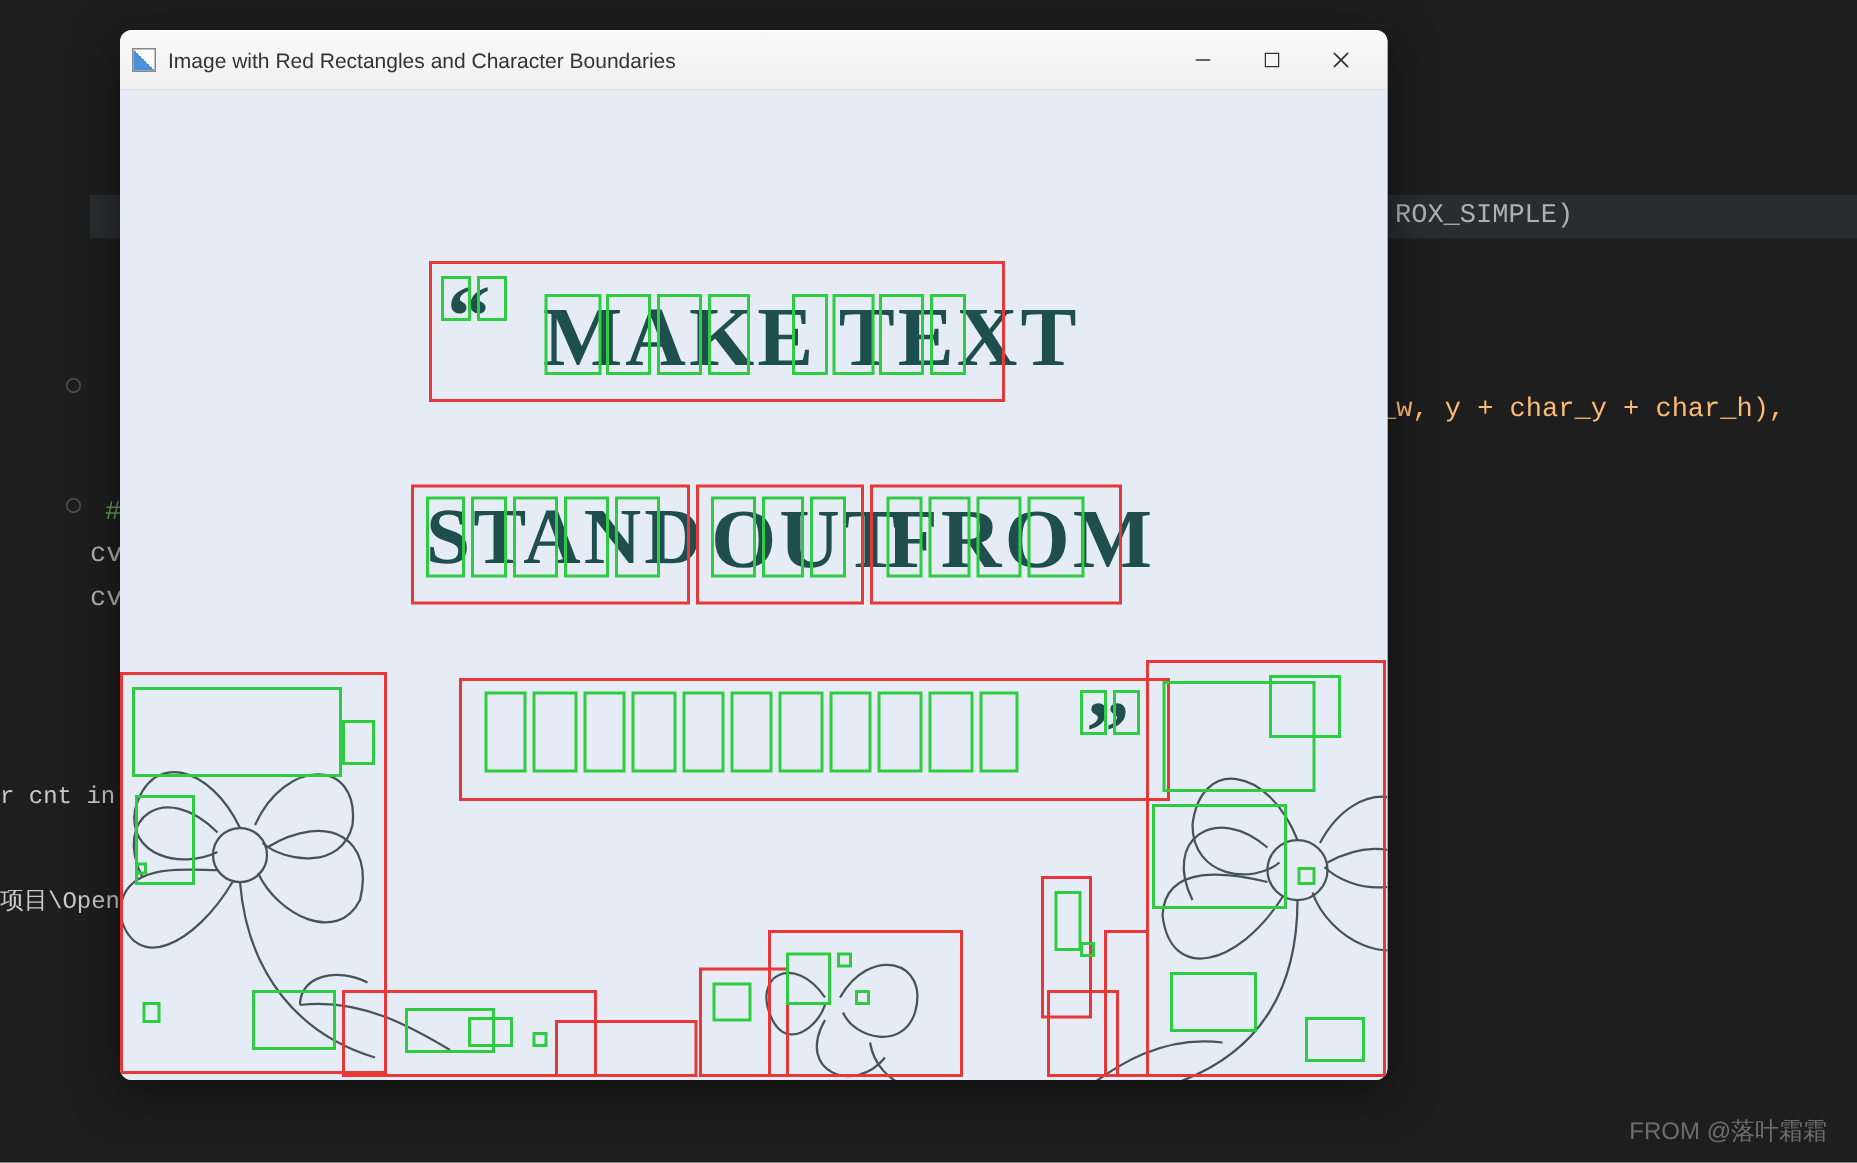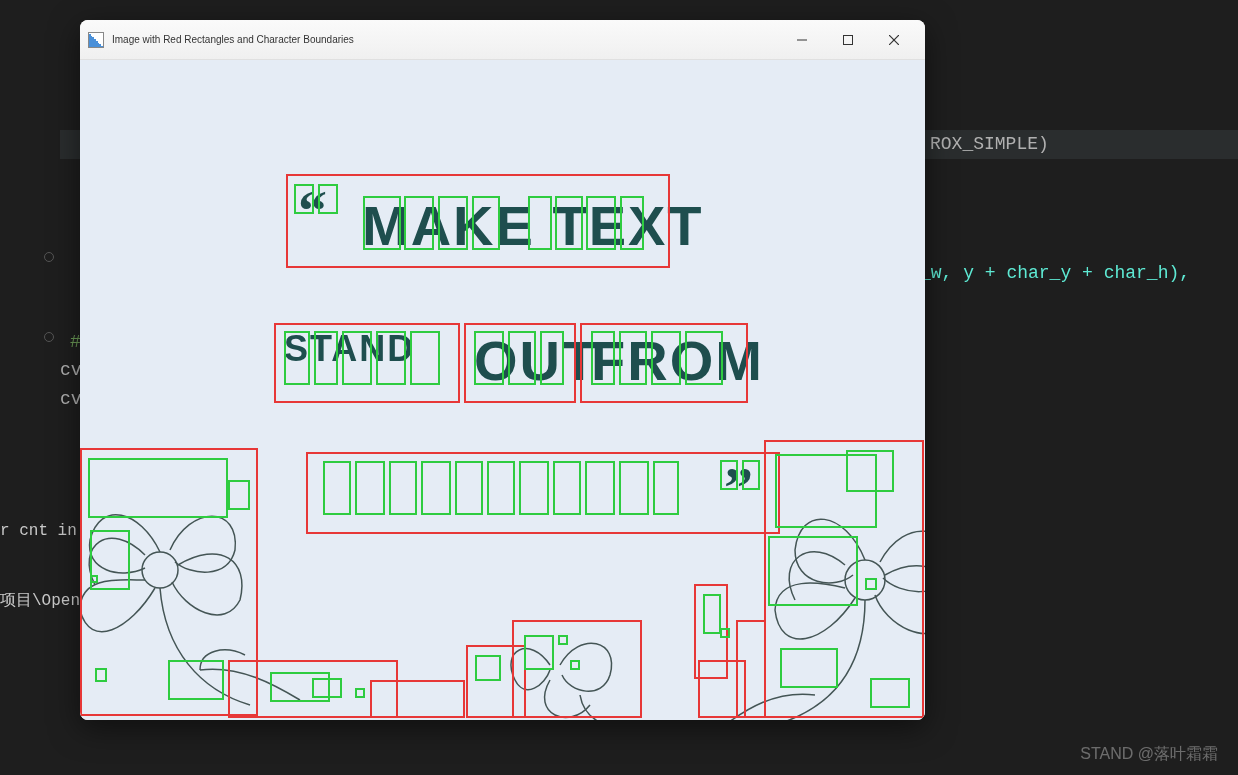--- a/index.html
+++ b/index.html
@@ -13,21 +13,21 @@
 }
 .code-bg {
   position: absolute;
   top: 0; left: 0; right: 0; bottom: 0;
   color: #b0b0b0;
   font-size: 18px;
   line-height: 1.6;
   padding-left: 60px;
 }
 .comment { color: #6a9955; }
-.var { color: #5eead4; }
+.var { color: #fdba74; }
 .highlight-line {
   background: #2a2d2e;
   display: inline-block;
   width: 100%;
 }
 .code-line { white-space: pre; }
 .gutter-dot {
   position: absolute;
   left: 44px;
   width: 10px; height: 10px;
@@ -71,21 +71,21 @@
 }
 .win-icon {
   width: 16px; height: 16px;
   border: 1px solid #888;
   margin-right: 8px;
   background: linear-gradient(45deg, #4a90d9 50%, #fff 50%);
 }
 .win-title {
   flex: 1;
   font-family: 'Segoe UI', Arial, sans-serif;
-  font-size: 10px;
+  font-size: 14px;
   color: #333;
 }
 .win-btns { display: flex; }
 .win-btn {
   width: 46px; height: 32px;
   display: flex;
   align-items: center;
   justify-content: center;
   color: #333;
   font-size: 12px;
@@ -100,21 +100,21 @@
 }
 .red-rect {
   position: absolute;
   border: 2px solid #e73737;
 }
 .green-rect {
   position: absolute;
   border: 2px solid #2ecc40;
 }
 .txt {
-  font-family: Liberation Sans, sans-serif;
+  font-family: Liberation Serif, serif;
   font-weight: 800;
   color: #1e4e4e;
   letter-spacing: 2px;
   white-space: nowrap;
   position: absolute;
 }
 .flower {
   position: absolute;
   stroke: #455;
   stroke-width: 1.5;
@@ -208,21 +208,21 @@
 
     <div class="green-rect" style="left:283px; top:136px; width:38px; height:54px;"></div>
     <div class="green-rect" style="left:324px; top:136px; width:30px; height:54px;"></div>
     <div class="green-rect" style="left:358px; top:136px; width:30px; height:54px;"></div>
     <div class="green-rect" style="left:392px; top:136px; width:28px; height:54px;"></div>
     <div class="green-rect" style="left:448px; top:136px; width:24px; height:54px;"></div>
     <div class="green-rect" style="left:475px; top:136px; width:28px; height:54px;"></div>
     <div class="green-rect" style="left:506px; top:136px; width:30px; height:54px;"></div>
     <div class="green-rect" style="left:540px; top:136px; width:24px; height:54px;"></div>
 
-    <div class="txt" style="left:204px; top:268px; font-size:36px;">STAND</div>
+    <div class="txt" style="left:204px; top:268px; font-size:53px;">STAND</div>
     <div class="txt" style="left:394px; top:268px; font-size:56px;">OUT</div>
     <div class="txt" style="left:511px; top:268px; font-size:56px;text-align:right;">FROM</div>
 
     <div class="red-rect" style="left:194px; top:263px; width:186px; height:80px;"></div>
     <div class="red-rect" style="left:384px; top:263px; width:112px; height:80px;"></div>
     <div class="red-rect" style="left:500px; top:263px; width:168px; height:80px;"></div>
 
     <div class="green-rect" style="left:204px; top:271px; width:26px; height:54px;"></div>
     <div class="green-rect" style="left:234px; top:271px; width:24px; height:54px;"></div>
     <div class="green-rect" style="left:262px; top:271px; width:30px; height:54px;"></div>
@@ -285,13 +285,13 @@
     <div class="green-rect" style="left:695px; top:394px; width:102px; height:74px;"></div>
     <div class="green-rect" style="left:766px; top:390px; width:48px; height:42px;"></div>
     <div class="green-rect" style="left:688px; top:476px; width:90px; height:70px;"></div>
     <div class="green-rect" style="left:785px; top:518px; width:12px; height:12px;"></div>
     <div class="green-rect" style="left:700px; top:588px; width:58px; height:40px;"></div>
     <div class="green-rect" style="left:790px; top:618px; width:40px; height:30px;"></div>
 
   </div>
 </div>
 
-<div class="watermark">STAND @落叶霜霜</div>
+<div class="watermark">FROM @落叶霜霜</div>
 
 </body></html>

